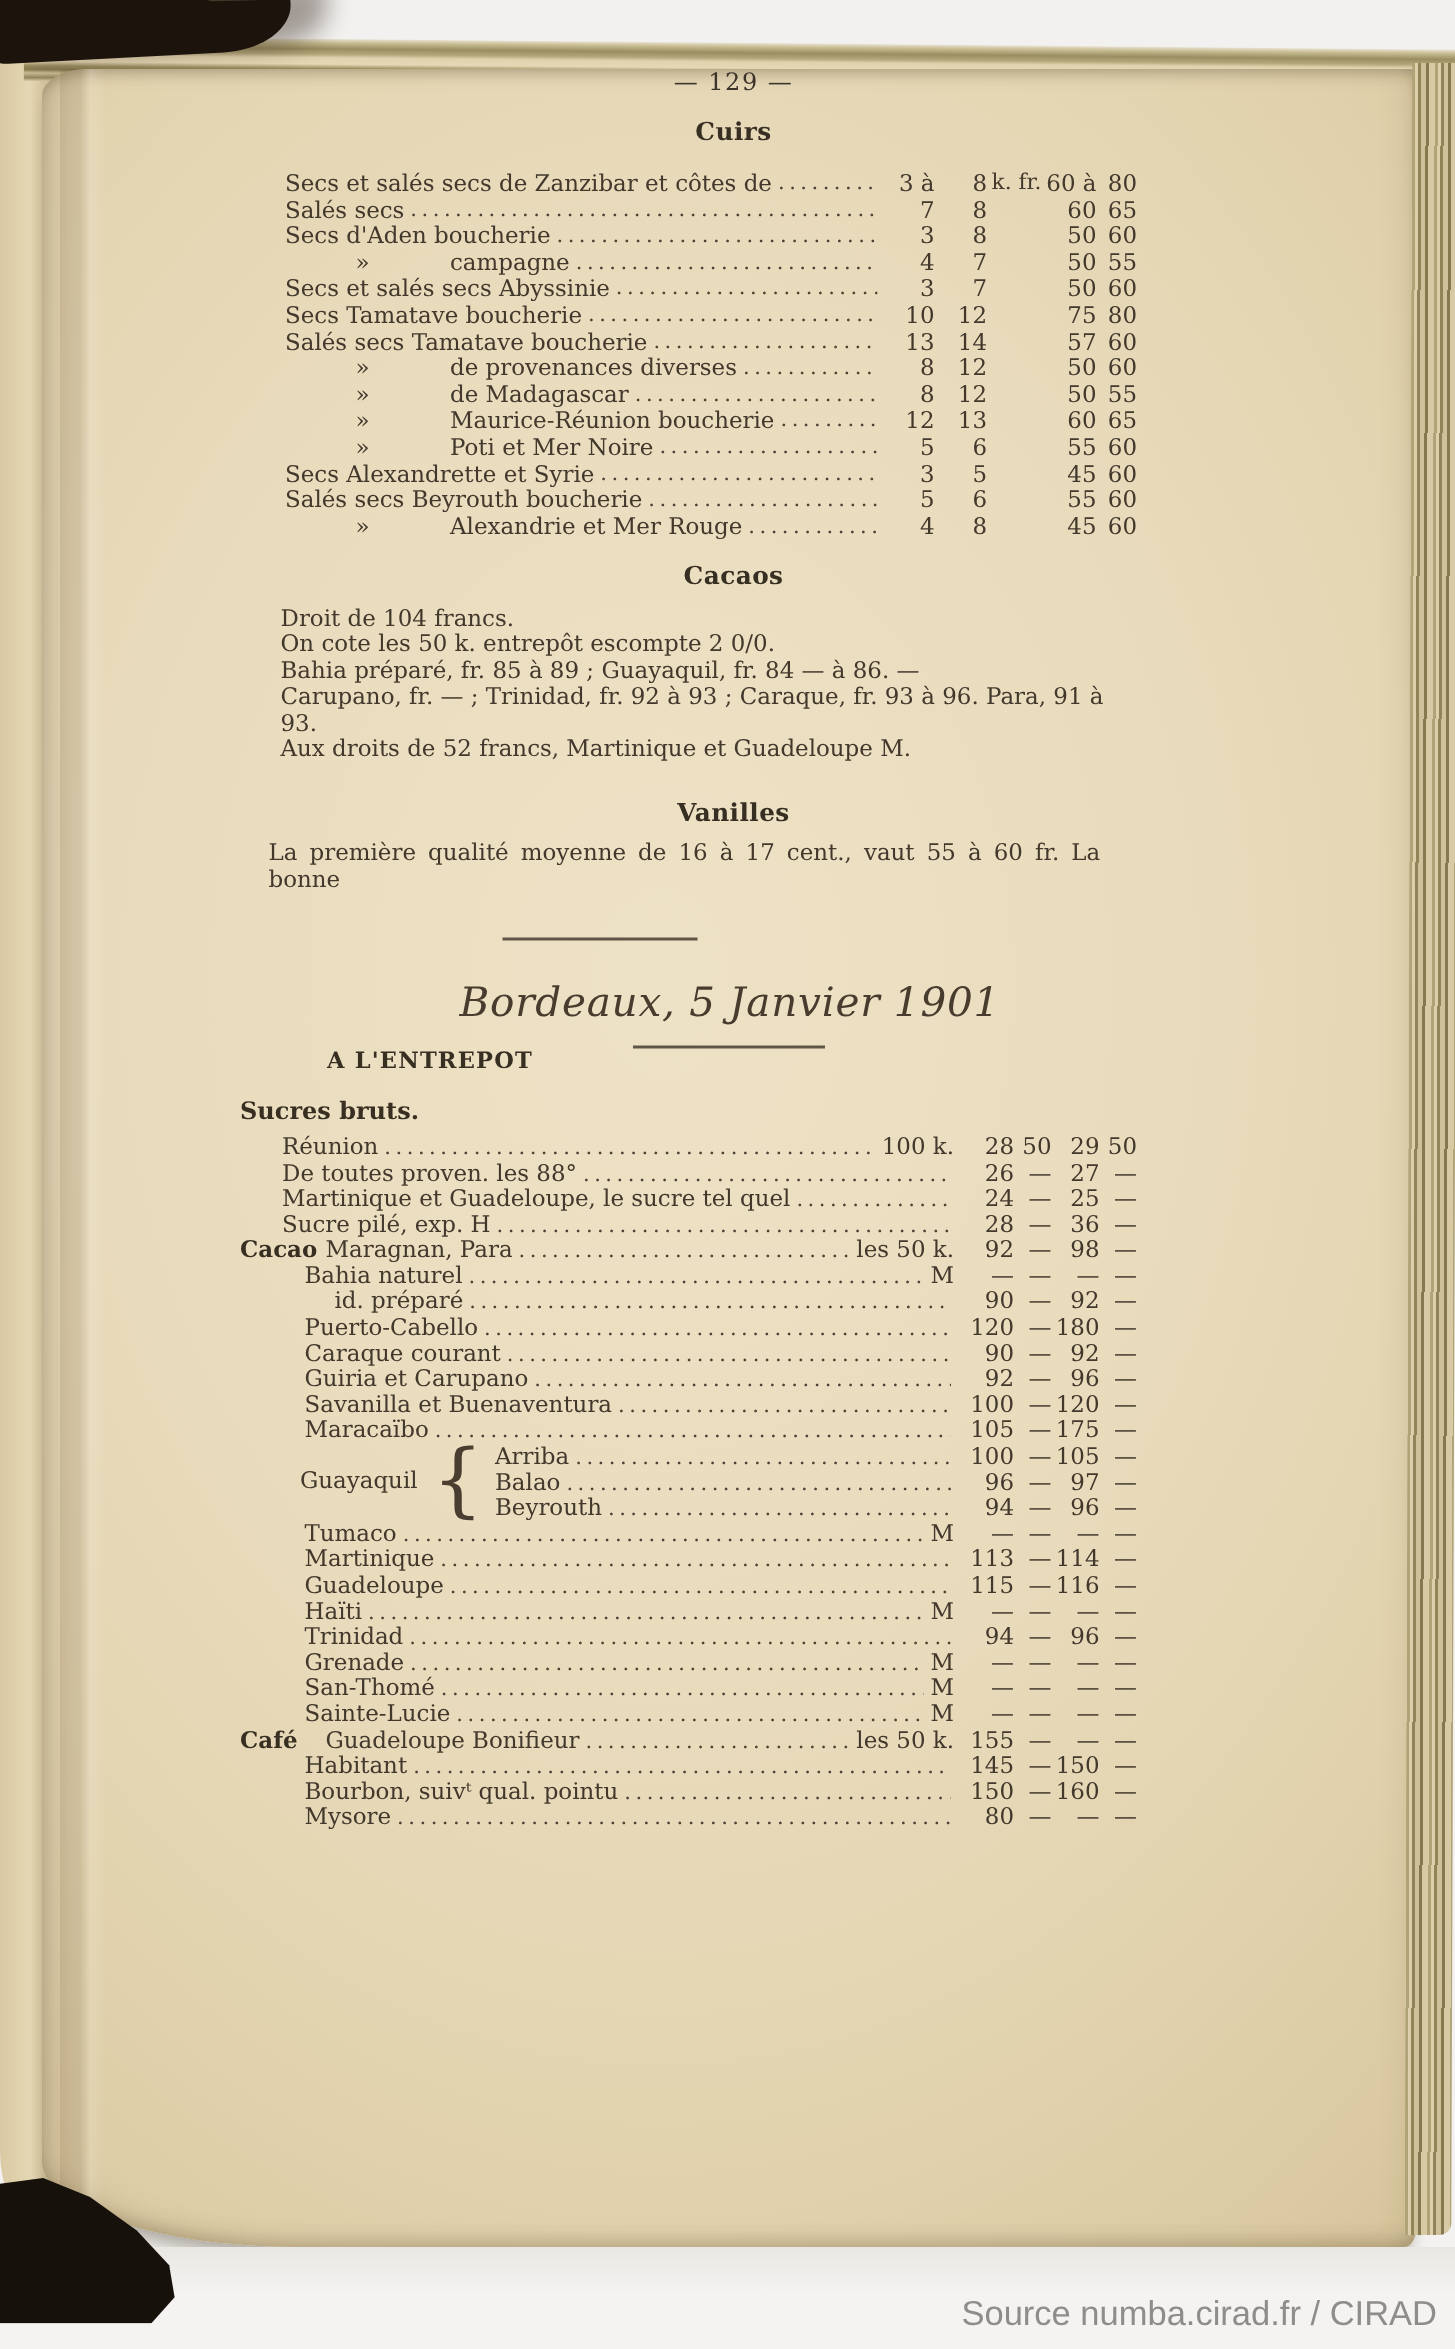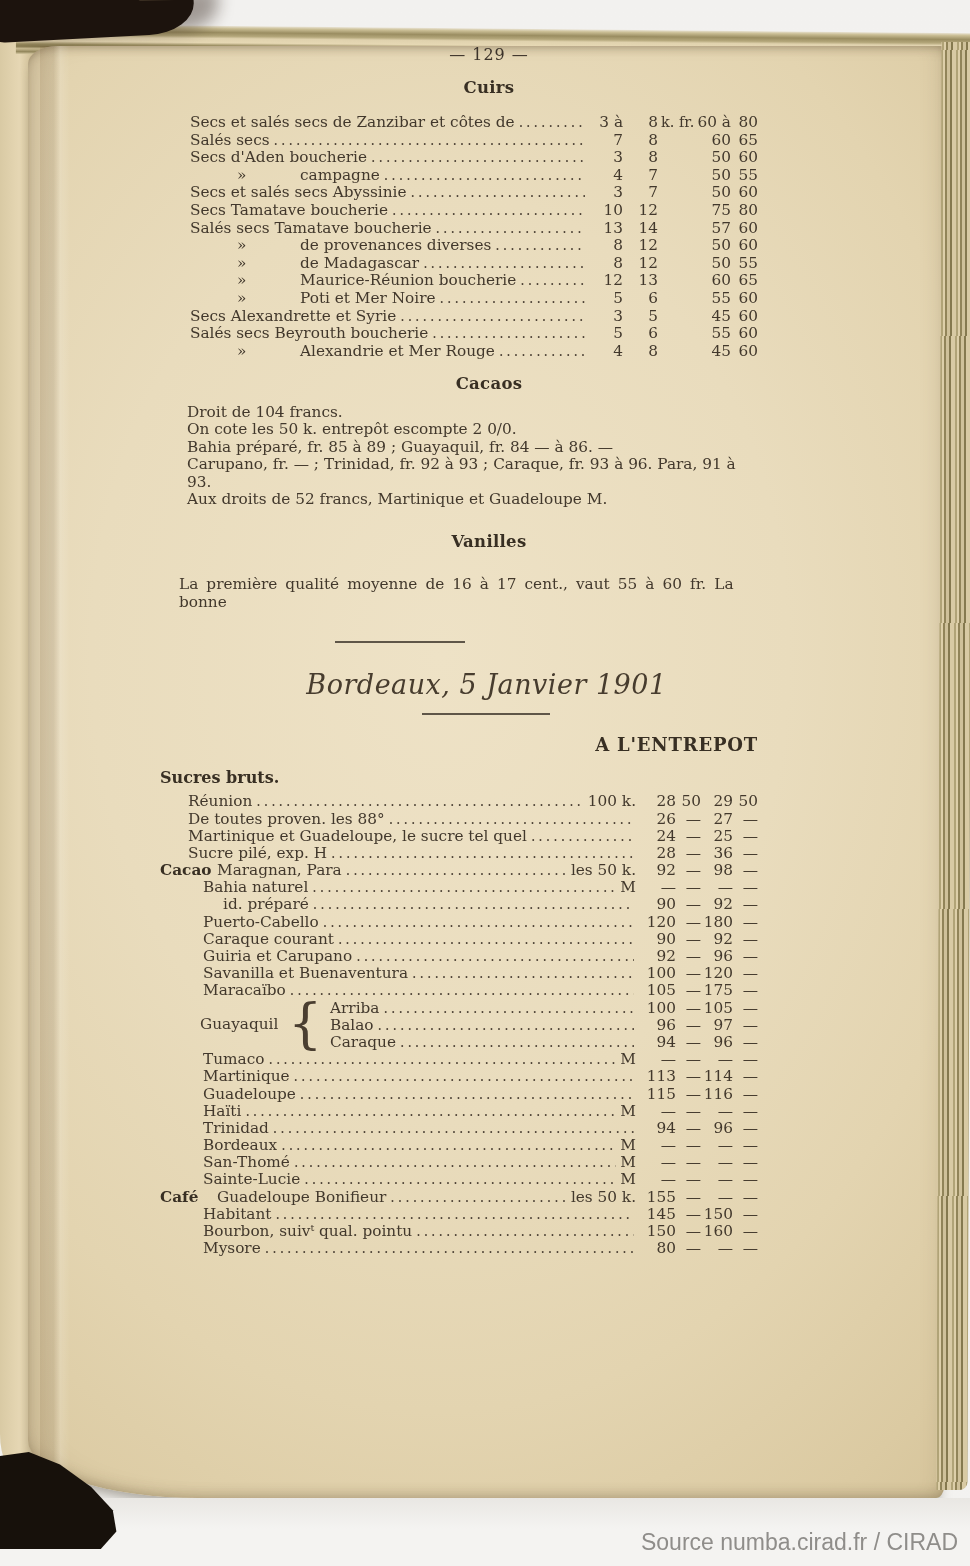--- a/index.html
+++ b/index.html
@@ -90,31 +90,31 @@
   }
   .cn,.bv{flex:0 0 auto;text-align:right;}
   .q1{width:36px}.q2{width:35px}
   .cmid{flex:0 0 36px;text-align:left;padding-left:3px;font-size:14.5px}
   .p1{width:34px}.p2{width:27px}
   .crow .clbl{margin-left:30px;flex:0 0 auto;}
   .crow.sub .cmark{flex:0 0 20px;margin-left:77px;text-align:left;}
   .crow.sub .clbl{margin-left:43px;}
   .para{margin-top:11px;}
   .pline{padding-left:27px;}
-  .vpara{margin-top:26px;}
+  .vpara{margin-top:10px;}
   .vl1{padding-left:19px;word-spacing:3.2px;}
   .vl2{padding-left:1px;}
   .vanilles-title{margin-top:24px;}
   .rule{height:2px;background:#5f5648;margin-top:30px;width:130px;margin-left:175px;}
   .rule2{margin:13px 0 0 262px;width:128px;}
   .bordeaux-title{
     margin-top:27px;text-align:center;padding-left:55px;
     font-style:italic;font-size:27px;color:#473c2e;letter-spacing:0.5px;line-height:30px;
   }
-  .entrepot{margin-top:21px;text-align:right;padding-left:58px;font-weight:bold;font-size:18px;letter-spacing:0.8px;color:#382f23;}
+  .entrepot{text-align:left;padding-left:58px;font-weight:bold;font-size:15px;letter-spacing:0.8px;color:#382f23;}
   .sucres-header{margin-top:15px;font-weight:bold;font-size:16px;color:#382f23;}
   .btbl{margin-top:7px;}
   .grp{flex:0 0 57px;font-weight:bold;color:#382f23;}
   .blbl{flex:0 0 auto;}
   .ind1 .blbl{margin-left:28px}
   .ind2 .blbl{margin-left:43px}
   .ind3 .blbl{margin-left:63px}
   .indg .blbl{margin-left:170px}
   .ind0 .blbl{margin-left:0}
   .bunit{flex:0 0 auto;padding-left:2px;}
@@ -406,21 +406,21 @@
             </div>
             <div class="brow indg">
               <span class="blbl">Balao</span>
               <span class="dots"></span>
               <span class="bv v1">96</span>
               <span class="bv v2">—</span>
               <span class="bv v3">97</span>
               <span class="bv v4">—</span>
             </div>
             <div class="brow indg">
-              <span class="blbl">Caraque</span>
+              <span class="blbl">Beyrouth</span>
               <span class="dots"></span>
               <span class="bv v1">94</span>
               <span class="bv v2">—</span>
               <span class="bv v3">96</span>
               <span class="bv v4">—</span>
             </div>
             <span class="gq-label">Guayaquil</span>
             <span class="gq-brace">{</span>
           </div>
           <div class="brow ind2">
@@ -459,21 +459,21 @@
           </div>
           <div class="brow ind2">
             <span class="blbl">Trinidad</span>
             <span class="dots"></span>
             <span class="bv v1">94</span>
             <span class="bv v2">—</span>
             <span class="bv v3">96</span>
             <span class="bv v4">—</span>
           </div>
           <div class="brow ind2">
-            <span class="blbl">Bordeaux</span>
+            <span class="blbl">Grenade</span>
             <span class="dots"></span>
             <span class="bunit">M</span>
             <span class="bv v1">—</span>
             <span class="bv v2">—</span>
             <span class="bv v3">—</span>
             <span class="bv v4">—</span>
           </div>
           <div class="brow ind2">
             <span class="blbl">San-Thomé</span>
             <span class="dots"></span>

